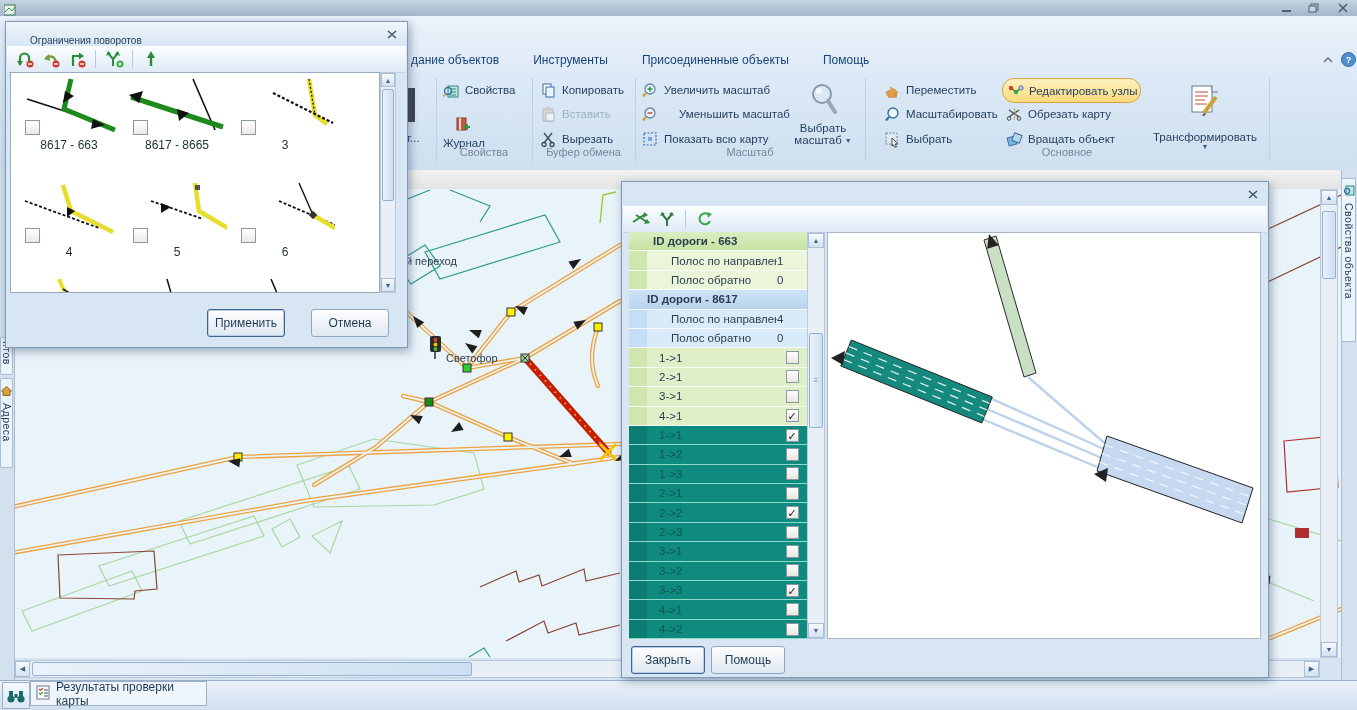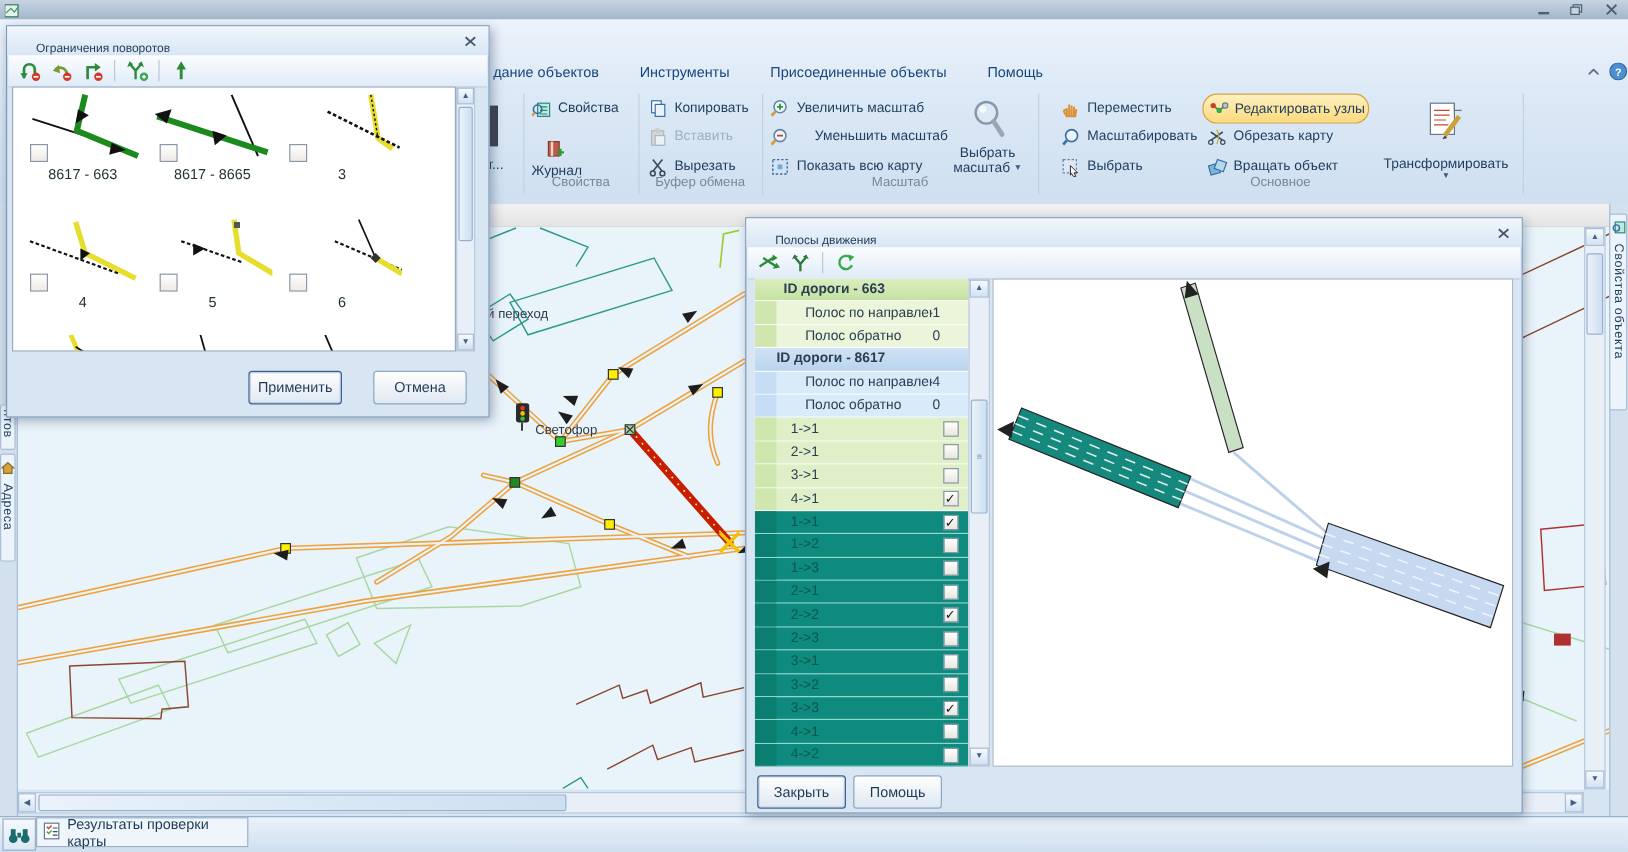--- a/index.html
+++ b/index.html
@@ -457,23 +457,20 @@
     <span><svg width="14" height="16">
           <rect x="1" y="2" width="12" height="13" fill="#fff" stroke="#68788a"></rect>
           <path d="M3,5 l1.5,1.5 L7,4" stroke="#d03a2a" fill="none" stroke-width="1.2"></path>
           <path d="M8,6 h4 M8,9 h4 M8,12 h4" stroke="#3c4c5c"></path>
           <path d="M3,9 l1.5,1.5 L7,8" stroke="#3aa84a" fill="none" stroke-width="1.2"></path>
         </svg></span>
     <span>Результаты проверки карты</span>
   </div>
 
   <div class="abs dlg" style="left:621px;top:181px;width:646px;height:495px;z-index:5;">
-    <div class="dlg-title">
-        <span>Полосы движения</span>
-      </div>
     <div class="dlg-x">
         <svg width="10" height="9">
           <path d="M1,1 L9,8 M9,1 L1,8" stroke="#44586e" stroke-width="1.6"></path>
         </svg>
       </div>
     <div class="dlg-toolbar">
       <span class="tbtn">
           <svg width="20" height="16">
             <path d="M2,11 L13,4 M5,4 L16,11" stroke="#2d8a3a" stroke-width="2" fill="none"></path>
             <polygon points="13,1 17,4 12,7" fill="#2d8a3a"></polygon>

